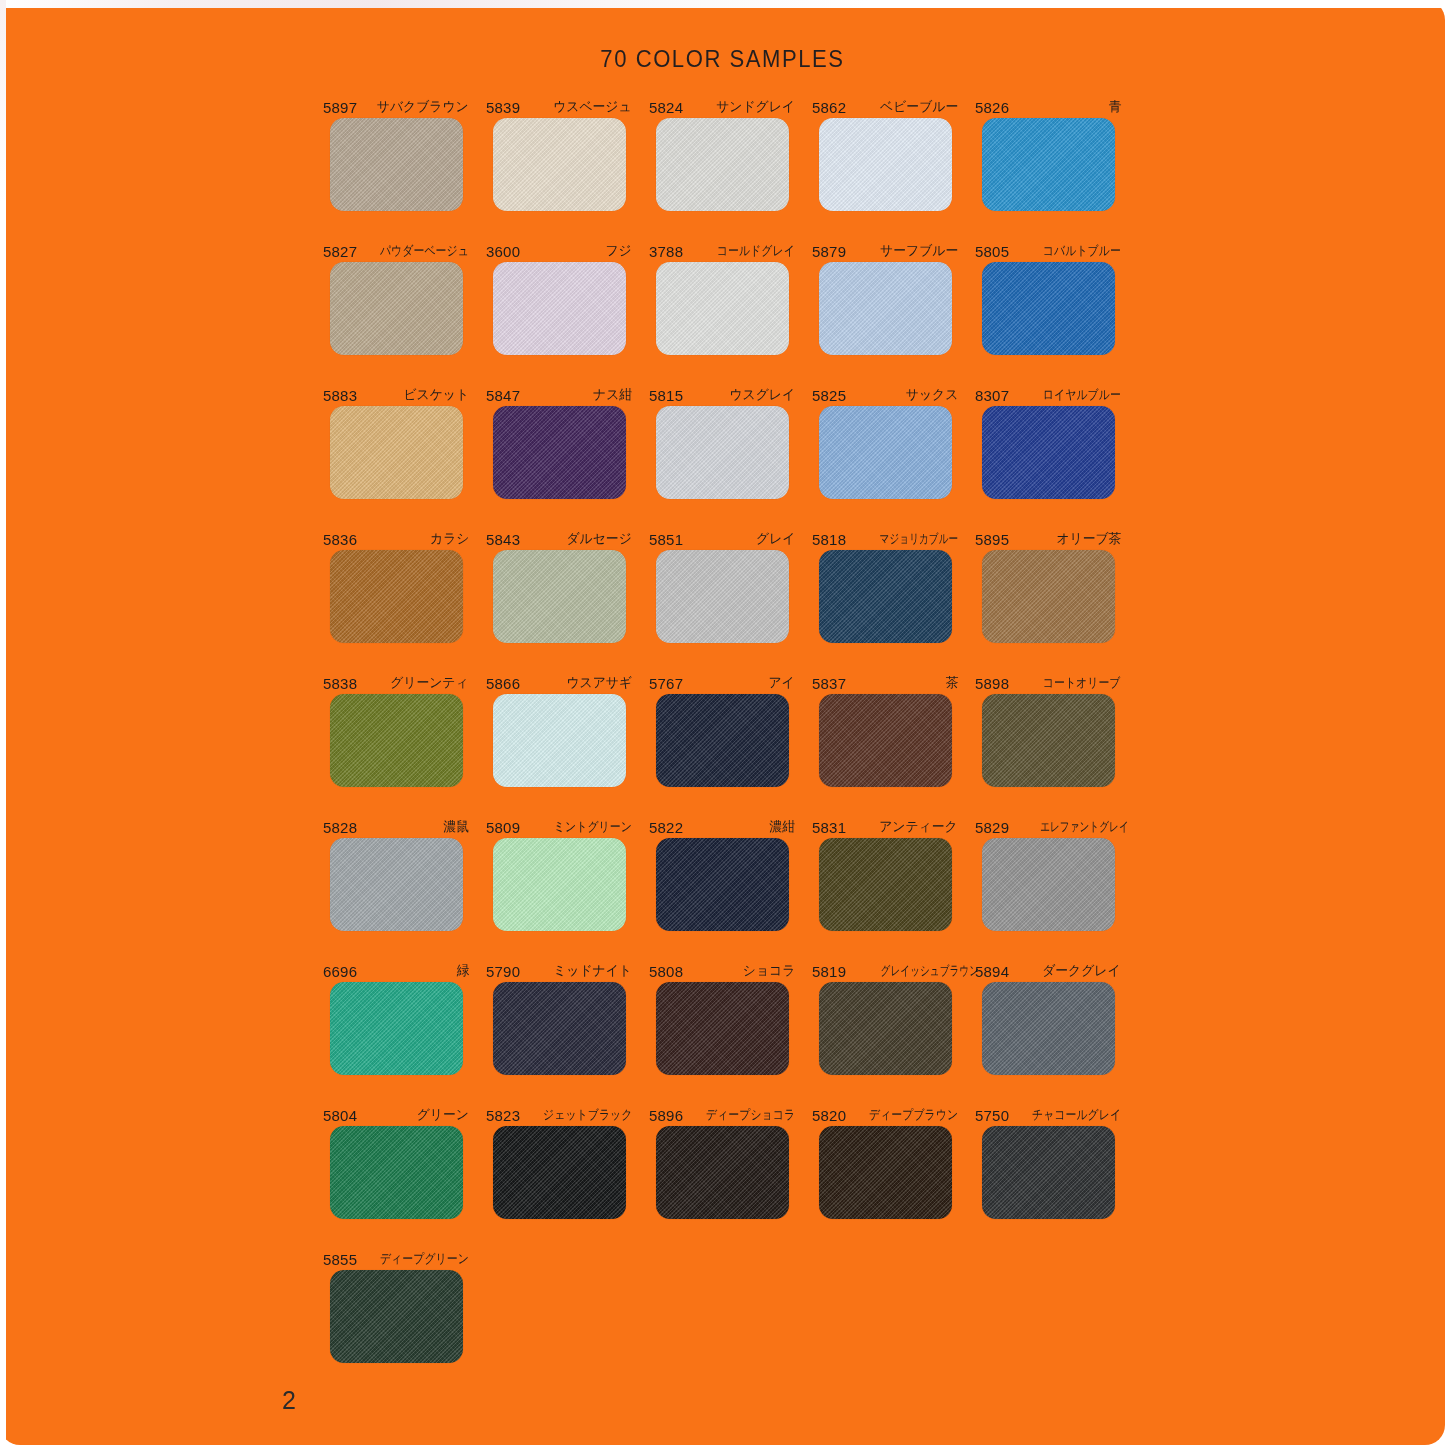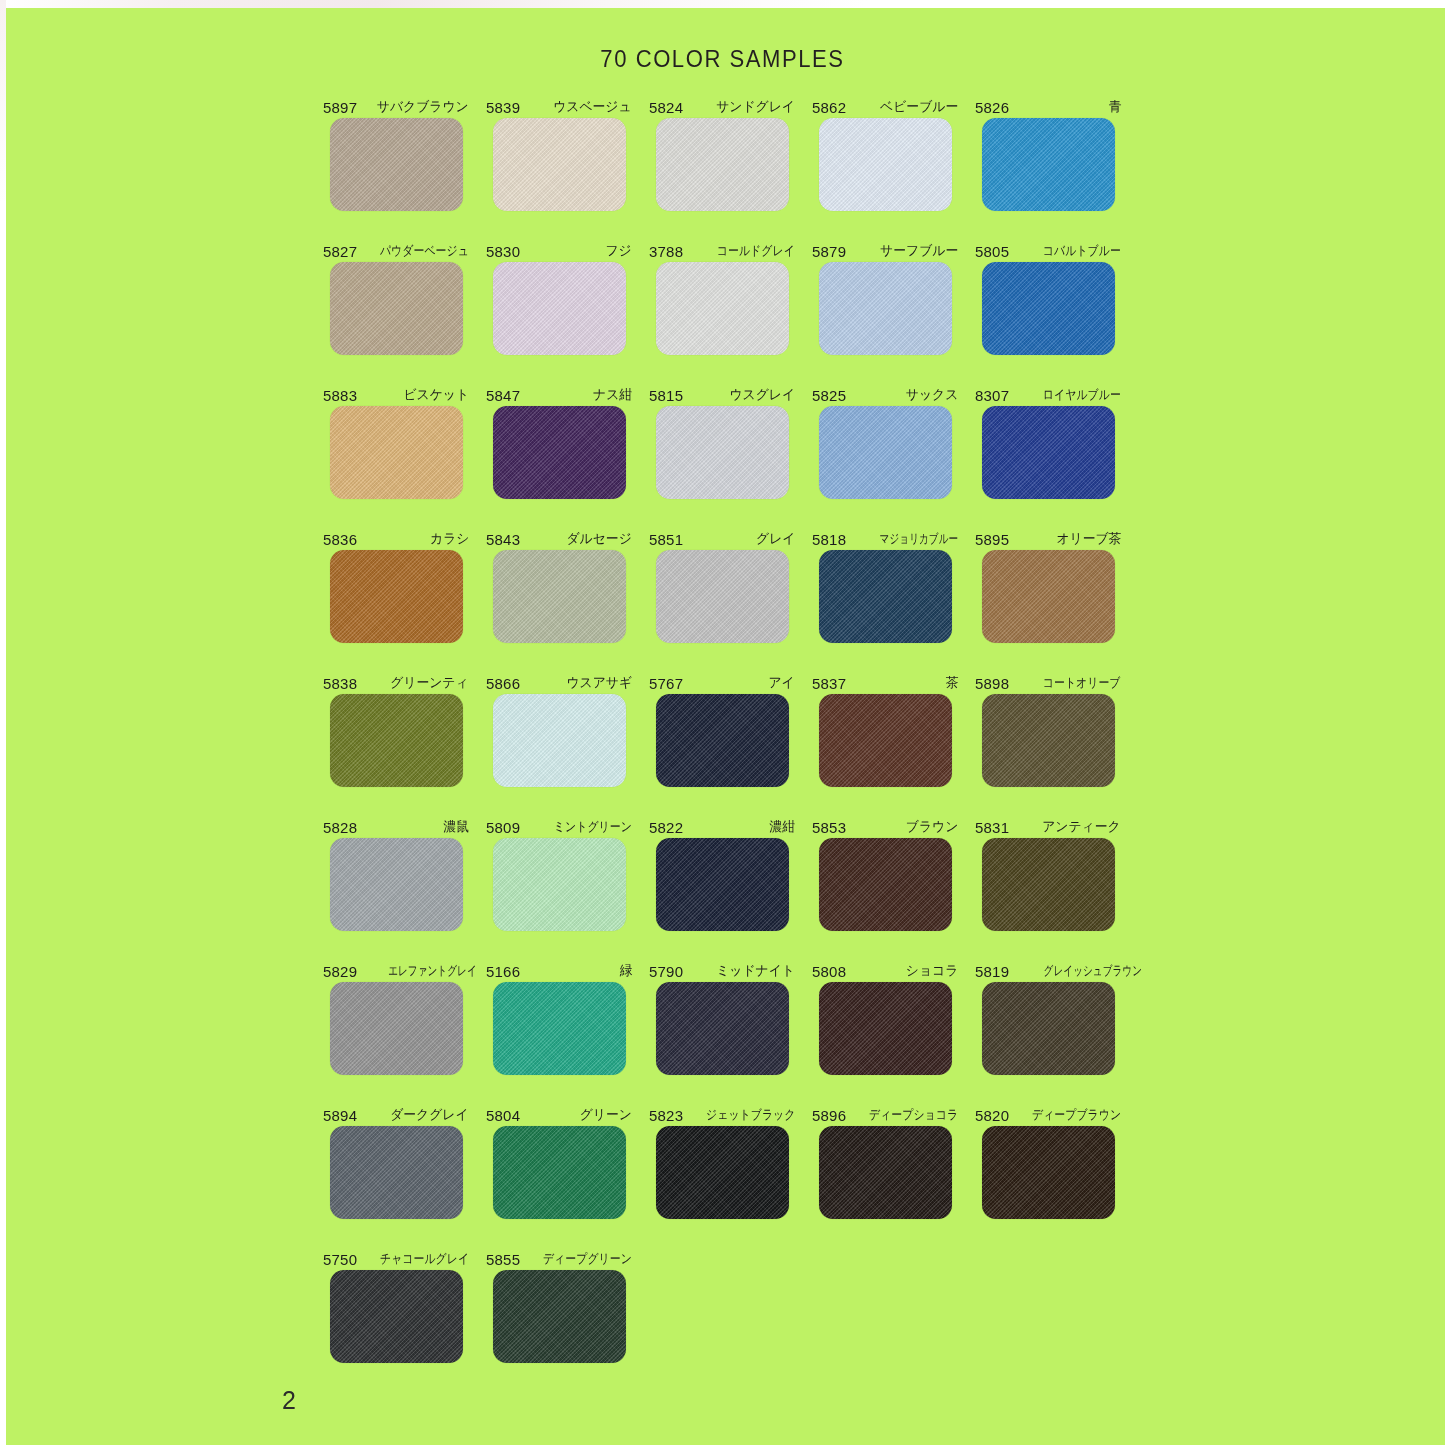--- a/index.html
+++ b/index.html
@@ -10,21 +10,22 @@
   body {
     width: 1445px;
     height: 1445px;
     font-family: "Liberation Sans", sans-serif;
     position: relative;
     overflow: hidden;
   }
   #page {
     position: absolute;
     inset: 0;
-    background: #bef264;
+    background: #f97316;
+    border-radius: 20px;
   }
   
   .scan-edge-top {
     position: absolute;
     top: 0; left: 0; right: 0;
     height: 8px;
     background: linear-gradient(to right, #ffffff 0%, #f6eff1 12%, #f3e9ec 26%, #faf6f7 42%, #ffffff 60%, #ffffff 100%);
     pointer-events: none;
   }
   .scan-edge-left {
@@ -183,21 +184,21 @@
       </div>
       <div class="swatch-cell">
         <div class="swatch-label">
           <span class="swatch-code">5827</span>
           <span class="swatch-name sq2">パウダーベージュ</span>
         </div>
         <div class="swatch-chip" style="background-color: rgb(184, 168, 142);"></div>
       </div>
       <div class="swatch-cell">
         <div class="swatch-label">
-          <span class="swatch-code">5830</span>
+          <span class="swatch-code">3600</span>
           <span class="swatch-name sq1">フジ</span>
         </div>
         <div class="swatch-chip" style="background-color: rgb(223, 211, 226);"></div>
       </div>
       <div class="swatch-cell">
         <div class="swatch-label">
           <span class="swatch-code">3788</span>
           <span class="swatch-name sq2">コールドグレイ</span>
         </div>
         <div class="swatch-chip" style="background-color: rgb(223, 224, 222);"></div>
@@ -337,42 +338,35 @@
       </div>
       <div class="swatch-cell">
         <div class="swatch-label">
           <span class="swatch-code">5822</span>
           <span class="swatch-name sq1">濃紺</span>
         </div>
         <div class="swatch-chip" style="background-color: rgb(27, 35, 56);"></div>
       </div>
       <div class="swatch-cell">
         <div class="swatch-label">
-          <span class="swatch-code">5853</span>
-          <span class="swatch-name sq1">ブラウン</span>
-        </div>
-        <div class="swatch-chip" style="background-color: rgb(67, 41, 32);"></div>
-      </div>
-      <div class="swatch-cell">
-        <div class="swatch-label">
           <span class="swatch-code">5831</span>
           <span class="swatch-name sq1">アンティーク</span>
         </div>
         <div class="swatch-chip" style="background-color: rgb(76, 68, 31);"></div>
       </div>
       <div class="swatch-cell">
         <div class="swatch-label">
           <span class="swatch-code">5829</span>
           <span class="swatch-name sq3">エレファントグレイ</span>
         </div>
         <div class="swatch-chip" style="background-color: rgb(147, 147, 147);"></div>
       </div>
       <div class="swatch-cell">
         <div class="swatch-label">
-          <span class="swatch-code">5166</span>
+          <span class="swatch-code">6696</span>
           <span class="swatch-name sq1">緑</span>
         </div>
         <div class="swatch-chip" style="background-color: rgb(36, 168, 136);"></div>
       </div>
       <div class="swatch-cell">
         <div class="swatch-label">
           <span class="swatch-code">5790</span>
           <span class="swatch-name sq1">ミッドナイト</span>
         </div>
         <div class="swatch-chip" style="background-color: rgb(42, 43, 60);"></div>

